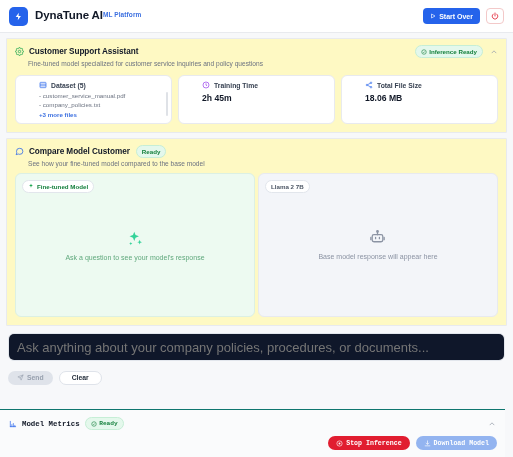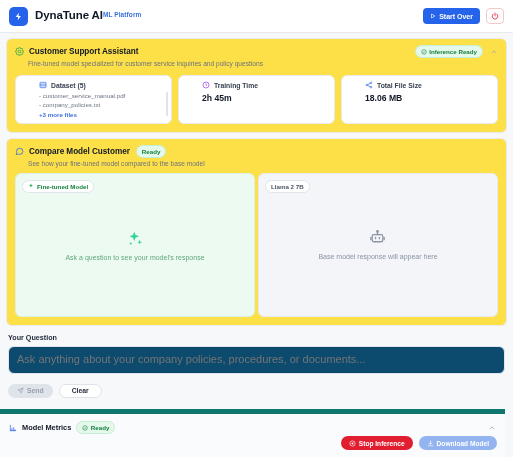--- a/index.html
+++ b/index.html
@@ -30,21 +30,21 @@
     display:flex;align-items:center;gap:3px;padding:0 7px;font-size:7px;font-weight:bold;
     box-sizing:border-box;cursor:pointer;
   }
   .btn-power{
     width:18px;height:16px;border:1px solid #f3c9c9;border-radius:4px;background:#fff;
     display:flex;align-items:center;justify-content:center;margin-left:6px;cursor:pointer;box-sizing:border-box;
   }
 
   
   .section{
-    background:#fde047;border:1px solid #e8eaee;border-radius:6px;margin:5px 6px 0 6px;
+    background:#fef9c3;border:1px solid #e8eaee;border-radius:1px;margin:5px 6px 0 6px;
     box-sizing:border-box;
   }
   .sec-head{display:flex;align-items:center;padding:6px 8px 0 8px;}
   .sec-title{font-size:8.2px;font-weight:bold;color:#111827;margin-left:5px;letter-spacing:-.05px;}
   .sec-desc{font-size:6.6px;color:#6b7280;padding:2px 8px 6px 21px;}
   .pill{
     display:inline-flex;align-items:center;gap:2.5px;border-radius:8px;
     font-size:6.2px;font-weight:bold;padding:2px 5px;box-sizing:border-box;
   }
   .pill-green{background:#e4f8ec;color:#15803d;border:1px solid #c6eed6;}
@@ -85,40 +85,40 @@
   .badge-base{color:#4b5563;}
   .panel-empty{display:flex;flex-direction:column;align-items:center;gap:7px;}
   .panel-text{font-size:7px;}
   .text-ft{color:#5fa87c;}
   .text-base{color:#8b93a3;}
 
   
   .question-wrap{padding:7px 8px 0 8px;}
   .q-label{font-size:7.2px;font-weight:bold;color:#1f2937;margin-bottom:4px;}
   .q-input{
-    width:100%;height:28px;background:#0c4a6e;border:1px solid #e2e6ec;border-radius:6px;
-    box-sizing:border-box;padding:6px 8px;font-size:11px;color:#9aa1ad;
+    width:100%;height:28px;background:#0f172a;border:1px solid #e2e6ec;border-radius:6px;
+    box-sizing:border-box;padding:6px 8px;font-size:13px;color:#9aa1ad;
     font-family:"Liberation Sans", sans-serif;outline:none;resize:none;
   }
   .q-actions{display:flex;gap:6px;margin-top:6px;align-items:center;}
   .btn-send{
     height:14px;background:#dfe3ea;color:#97a0ae;border-radius:7px;border:none;
     display:flex;align-items:center;gap:3px;padding:0 9px;font-size:6.8px;font-weight:bold;
     box-sizing:border-box;cursor:not-allowed;
   }
   .btn-clear{
     height:14px;background:#fff;color:#1f2937;border:1px solid #dfe3ea;border-radius:7px;
     display:flex;align-items:center;padding:0 12px;font-size:6.8px;font-weight:bold;
     box-sizing:border-box;cursor:pointer;
   }
 
   
   .bottom{
-    position:absolute;left:0;right:8px;bottom:0;background:#fafbfc;border-top:5px solid #0f766e;
-    height:48px;box-sizing:border-box;
+    position:absolute;left:0;right:8px;bottom:0;background:#fafbfc;border-top:1px solid #0f766e;
+    height:48px;box-sizing:border-box;font-family:Liberation Mono, monospace;
   }
   .bottom-head{display:flex;align-items:center;padding:7px 9px 0 9px;}
   .bottom-title{font-size:7.4px;font-weight:bold;color:#111827;margin-left:5px;margin-right:5px;}
   .bottom-actions{
     position:absolute;right:8px;bottom:7px;display:flex;gap:6px;align-items:center;
   }
   .btn-stop{
     height:14px;background:#e11d30;color:#fff;border-radius:7px;
     display:flex;align-items:center;gap:3px;padding:0 8px;font-size:6.6px;font-weight:bold;
     box-sizing:border-box;cursor:pointer;
@@ -294,21 +294,20 @@
                 <path d="M9.3 12v1.6M14.7 12v1.6"></path>
               </svg>
           </span>
           <span class="panel-text text-base">Base model response will appear here</span>
         </div>
       </div>
     </div>
   </div>
 
   <div class="question-wrap">
-    <div class="q-label">Your Question</div>
     <textarea class="q-input" placeholder="Ask anything about your company policies, procedures, or documents..." style=""></textarea>
     <div class="q-actions">
       <div class="btn-send">
         <span>
           <svg width="7" height="7" viewBox="0 0 24 24" fill="none" stroke="#97a0ae" stroke-width="2" stroke-linejoin="round">
               <path d="M21 3L10.5 13.5M21 3l-6.7 18-3.8-7.5L3 9.8z"></path>
             </svg>
         </span>
         <span>Send</span>
       </div>

